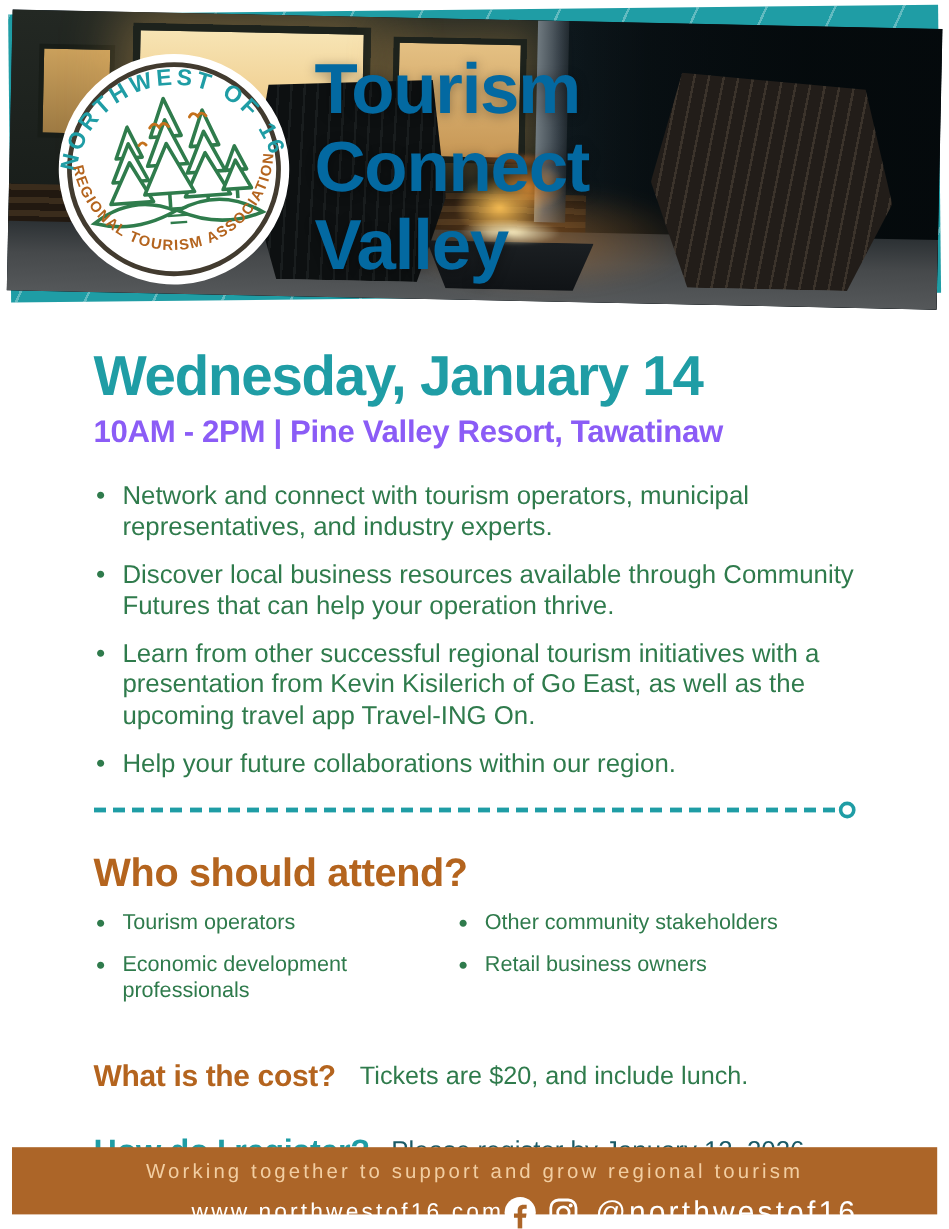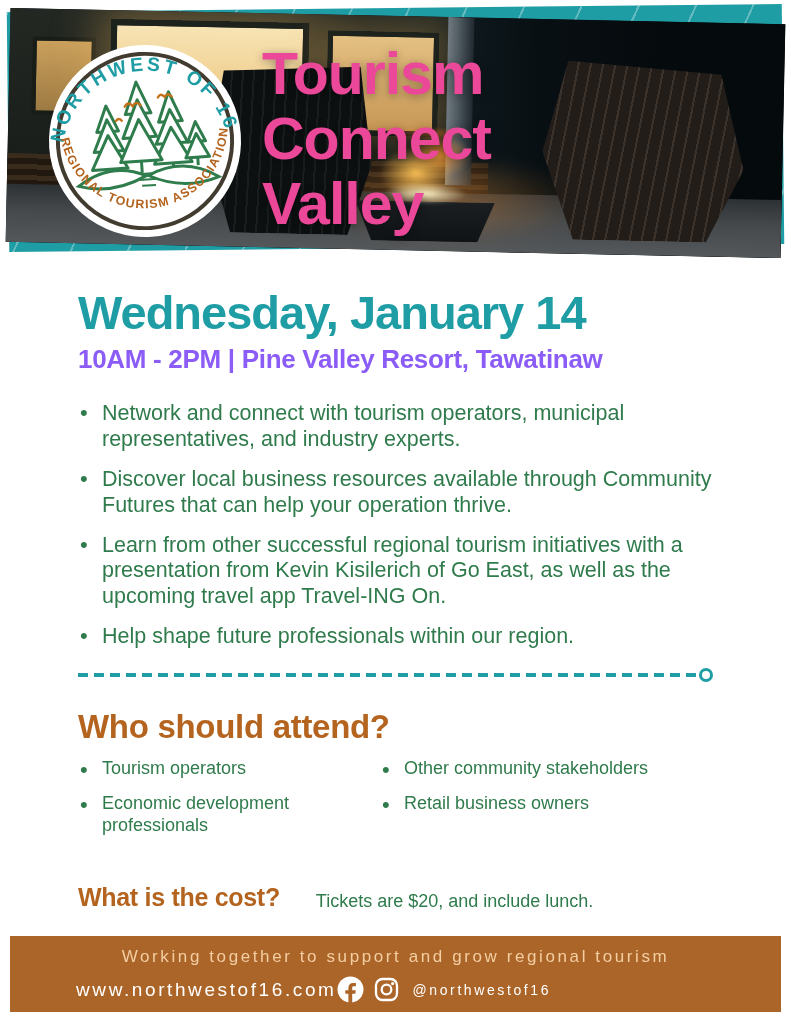--- a/index.html
+++ b/index.html
@@ -51,59 +51,59 @@
   .firepit{position:absolute;left:45%;top:79%;width:18%;height:17%;
     background:linear-gradient(180deg,#1b1f22,#101316);
     clip-path:polygon(0 0,100% 0,88% 100%,12% 100%);}
   .flame{position:absolute;left:46.5%;top:46%;width:15%;height:36%;filter:blur(1.5px);
     background:
       radial-gradient(closest-side at 50% 82%, #fff3c6, rgba(255,225,130,0) 72%),
       radial-gradient(closest-side at 42% 58%, rgba(255,195,85,.95), rgba(255,195,85,0) 75%),
       radial-gradient(closest-side at 62% 36%, rgba(250,150,50,.85), rgba(250,150,50,0) 70%),
       radial-gradient(closest-side at 52% 10%, rgba(244,120,40,.55), rgba(244,120,40,0) 70%);}
   .hero-title{
-    position:absolute;left:262px;top:42px;z-index:6;color:#ec4899;
+    position:absolute;left:262px;top:42px;z-index:6;color:#0369a1;
     font-size:59px;font-weight:800;line-height:1.1;letter-spacing:-1px;
     text-shadow:0 2px 10px rgba(0,0,0,.35);
   }
   .logo{position:absolute;left:46px;top:42px;width:198px;height:198px;z-index:7;transform:rotate(-4deg);}
   
   .content{padding:0 78px;}
   .date-heading{margin:16px 0 0;color:#1F9DA5;font-size:47px;font-weight:800;letter-spacing:-1px;line-height:1.05;}
   .sub-heading{margin:7px 0 1px;color:#8b5cf6;font-size:26px;font-weight:700;letter-spacing:-0.3px;}
   ul.bullets{list-style:none;margin:26px 0 0;padding:0;color:#2F7B4C;font-size:21.5px;line-height:1.2;}
   ul.bullets li{position:relative;padding-left:24px;margin-bottom:14px;}
   ul.bullets li::before{content:"\2022";position:absolute;left:2px;top:-1px;font-size:22px;color:#2F7B4C;}
   .divider{display:flex;align-items:center;margin-top:18px;}
   .divider .dash-line{flex:1;height:4px;
     background:repeating-linear-gradient(90deg,#1F9DA5 0 10px,transparent 10px 16px);}
   .divider .dash-dot{width:8px;height:8px;border:3.5px solid #1F9DA5;border-radius:50%;background:#fff;margin-left:1px;}
   .section-heading{margin:26px 0 0;color:#B4641E;font-size:33px;font-weight:800;letter-spacing:-0.3px;}
   .cols{display:flex;margin-top:12px;}
   .cols ul.bullets{margin-top:0;font-size:18px;}
   .cols .col1{width:302px;}
   .cols .col2{width:300px;}
-  .inline-row{margin-top:32px;display:flex;align-items:flex-end;gap:16px;}
+  .inline-row{margin-top:32px;display:flex;align-items:center;}
   .row-heading-brown{color:#B4641E;font-size:25px;font-weight:800;letter-spacing:-0.3px;}
   .row-heading-teal{color:#1F9DA5;font-size:27px;font-weight:800;letter-spacing:-0.3px;}
-  .row-text-green{color:#2F7B4C;font-size:18px;margin-left:20px;}
+  .row-text-green{color:#2F7B4C;font-size:21px;margin-left:20px;}
   .row-text-dark{color:#1A5A66;font-size:21.5px;margin-left:18px;}
   .contact-line{margin-top:12px;color:#1A5A66;font-size:22px;}
   .contact-line .bold{font-weight:800;}
   .contact-line .sep{margin:0 6px;color:#1A5A66;}
   
   .footer{
-    position:absolute;left:10px;right:10px;bottom:12px;height:76px;
+    position:absolute;left:10px;right:10px;bottom:12px;height:56px;
     background:#AC6528;color:#fff;
   }
   .footer-tagline{margin-top:11px;text-align:center;color:#F2CEA2;font-size:17px;letter-spacing:2.6px;}
-  .footer-row{display:flex;align-items:center;justify-content:flex-start;padding:0 66px;margin-top:9px;}
+  .footer-row{display:flex;align-items:center;justify-content:flex-end;padding:0 66px;margin-top:9px;}
   .footer-site{font-size:19px;letter-spacing:2.6px;color:#ffffff;}
   .footer-social{display:flex;align-items:center;gap:10px;}
-  .footer-handle{font-size:14px;letter-spacing:2.6px;color:#ffffff;margin-left:4px;}
+  .footer-handle{font-size:25px;letter-spacing:2.6px;color:#ffffff;margin-left:4px;}
   .icon-svg{display:block;}
 </style>
 </head>
 <body>
 
 <div class="hero">
   <div class="hero-teal"></div>
   <div class="hero-photo">
     <div class="scene">
       <div class="sky"></div>
@@ -180,21 +180,21 @@
 
 <div class="content">
 
   <h1 class="date-heading">Wednesday, January 14</h1>
   <h2 class="sub-heading">10AM - 2PM | Pine Valley Resort, Tawatinaw</h2>
 
   <ul class="bullets">
     <li>Network and connect with tourism operators, municipal representatives, and industry experts.</li>
     <li>Discover local business resources available through Community Futures that can help your operation thrive.</li>
     <li>Learn from other successful regional tourism initiatives with a presentation from Kevin Kisilerich of Go East, as well as the upcoming travel app Travel-ING On.</li>
-    <li>Help shape future professionals within our region.</li>
+    <li>Help your future collaborations within our region.</li>
   </ul>
 
   <div class="divider">
     <div class="dash-line"></div>
     <div class="dash-dot"></div>
   </div>
 
   <div class="section-heading">Who should attend?</div>
 
   <div class="cols">

